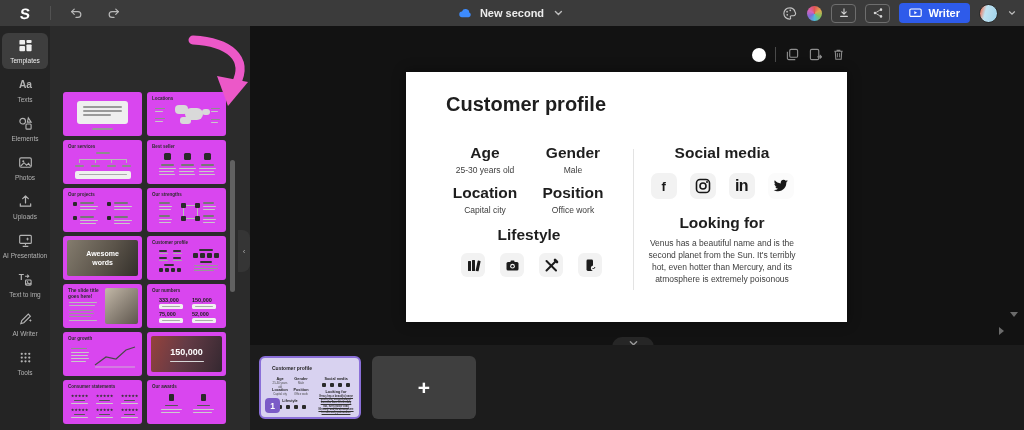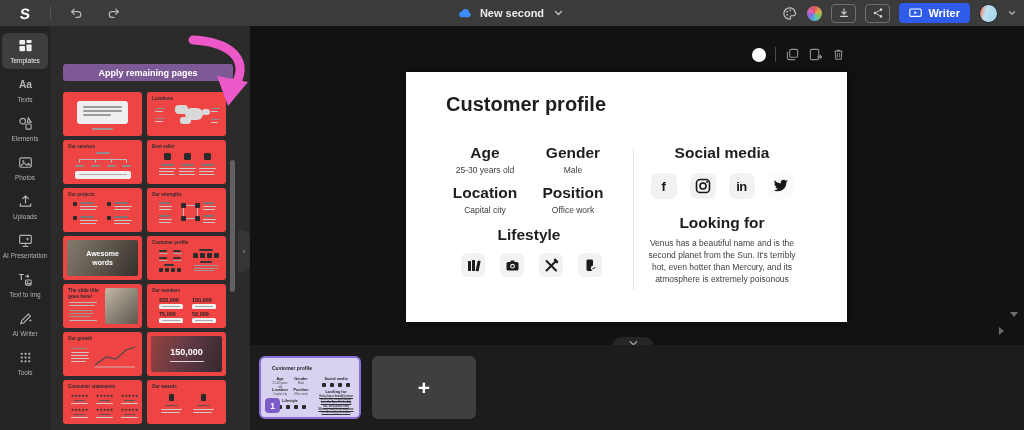--- a/index.html
+++ b/index.html
@@ -46,21 +46,21 @@
   
   .panel { position:absolute; top:26px; left:50px; width:200px; height:404px; background:#2b2b2b; z-index:8; }
   .panel-head { display:flex; align-items:center; gap:7px; padding:13px 0 0 14px; color:#ececec;
                 font-size:12.5px; font-weight:bold; }
   .panel-head svg { width:9px; height:9px; color:#cfcfcf; }
   .apply-btn { position:absolute; top:38px; left:13px; width:170px; height:17px; border-radius:3px;
                background:var(--apply,#7d5a96); color:#fff; font-size:9px; font-weight:bold;
                display:flex; align-items:center; justify-content:center; }
   .thumb-grid { position:absolute; top:66px; left:13px; width:168px; height:338px;
                 display:grid; grid-template-columns:79px 79px; grid-auto-rows:44px; gap:4px 5px; overflow:hidden; }
-  .thumb { position:relative; background:#ef4444; border-radius:3px; overflow:hidden; }
+  .thumb { position:relative; background:#d946ef; border-radius:3px; overflow:hidden; }
   .t-title { position:absolute; top:4px; left:5px; font-size:4.5px; font-weight:bold; color:#2b2b2b; white-space:nowrap; }
   .sk { position:absolute; display:block; }
   .t-photo { position:absolute; left:0; right:0; top:14px; text-align:center; color:#fff;
              font-size:7px; font-weight:bold; line-height:1.25; }
   .t-bignum { position:absolute; left:0; right:0; top:15px; text-align:center; color:#fff;
               font-size:9px; font-weight:bold; }
   .t-num { position:absolute; font-size:5.5px; font-weight:bold; color:#222; }
   .t-stars { position:absolute; font-size:3.6px; color:#333; letter-spacing:0.3px; }
   .mini-chart { position:absolute; }
   .panel-scrollbar { position:absolute; left:180px; top:134px; width:5px; height:132px;
@@ -275,21 +275,20 @@
             <circle cx="12" cy="8" r="1.2"></circle>
             <circle cx="4" cy="12" r="1.2"></circle>
             <circle cx="8" cy="12" r="1.2"></circle>
             <circle cx="12" cy="12" r="1.2"></circle>
           </svg></span>
         <span>Tools</span>
       </div>
     </div>
 
   <div class="panel">
-    <div class="apply-btn">Apply remaining pages</div>
     <div class="thumb-grid" id="thumb-grid">
         <div class="thumb">
           <i class="sk" style="left:14px;top:9px;width:51px;height:23px;background:#efefef;border-radius:3px"></i>
           <i class="sk" style="left:20px;top:14px;width:39px;height:1.5px;background:#9a9a9a;border-radius:1px"></i>
           <i class="sk" style="left:20px;top:18px;width:39px;height:1.5px;background:#9a9a9a;border-radius:1px"></i>
           <i class="sk" style="left:20px;top:22px;width:28px;height:1.5px;background:#9a9a9a;border-radius:1px"></i>
           <i class="sk" style="left:29px;top:36px;width:21px;height:1.5px;background:#9a9a9a;border-radius:1px"></i>
         </div>
         <div class="thumb">
           <b class="t-title">Locations</b>
@@ -581,21 +580,21 @@
             <span class="glyph">f</span>
           </div>
         <div class="stile">
           <svg viewBox="0 0 16 16">
               <rect x="1.5" y="1.5" width="13" height="13" rx="3.6" fill="none" stroke="currentColor" stroke-width="1.6"></rect>
               <circle cx="8" cy="8" r="3" fill="none" stroke="currentColor" stroke-width="1.6"></circle>
               <circle cx="12" cy="4" r="1" fill="currentColor"></circle>
             </svg>
         </div>
         <div class="stile">
-            <span class="glyph" style="font-size:13px">in</span>
+            <span class="glyph" style="font-size:16px">in</span>
           </div>
         <div class="stile plainbg">
           <svg viewBox="0 0 16 16">
               <path d="M15 3.2 c-.5.3-1 .4-1.6.5 .6-.4 1-.9 1.2-1.6 -.6.3-1.2.6-1.9.7 -.5-.6-1.3-1-2.1-1 -1.6 0-2.9 1.3-2.9 2.9 0 .2 0 .5.1.7 C5.4 5.3 3.2 4.1 1.8 2.3 1.5 2.8 1.4 3.3 1.4 3.8 c0 1 .5 1.9 1.3 2.4 -.5 0-.9-.1-1.3-.4 0 1.4 1 2.6 2.3 2.9 -.2.1-.5.1-.8.1 -.2 0-.4 0-.6-.1 .4 1.2 1.5 2 2.7 2 -1 .8-2.2 1.2-3.6 1.2 -.2 0-.5 0-.7 0 1.3.8 2.8 1.3 4.4 1.3 5.3 0 8.2-4.4 8.2-8.2 v-.4 c.6-.4 1.1-.9 1.5-1.5z" fill="currentColor"></path>
             </svg>
         </div>
       </div>
       <h2 class="looking-h">Looking for</h2>
       <p class="looking-p">Venus has a beautiful name and is the second planet from the Sun. It's terribly hot, even hotter than Mercury, and its atmosphere is extremely poisonous</p>
     </div>

